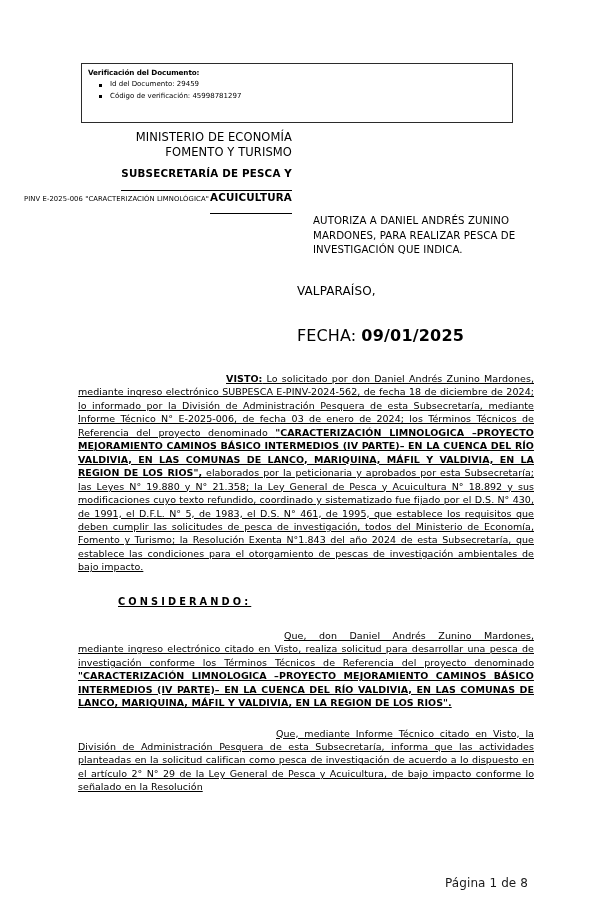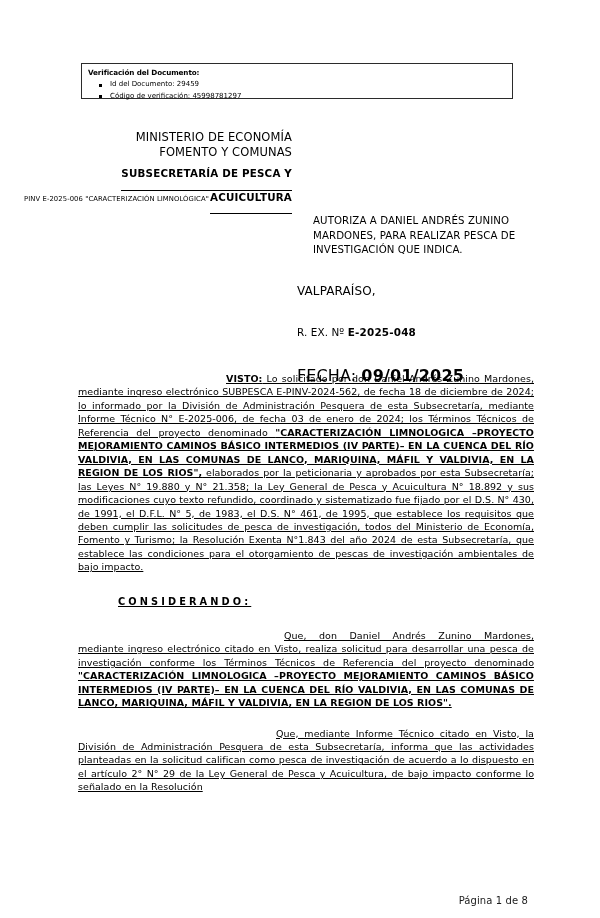--- a/index.html
+++ b/index.html
@@ -15,21 +15,21 @@
     color: #000000;
     overflow: hidden;
   }
 
   
   .verif-box {
     position: absolute;
     left: 81px;
     top: 63px;
     width: 432px;
-    height: 36px;
+    height: 60px;
     border: 1.5px solid #2b2b2b;
     box-sizing: border-box;
     background: #ffffff;
     padding: 4px 0 0 6px;
   }
   .verif-title {
     font-size: 7.2px;
     font-weight: bold;
     letter-spacing: -0.1px;
     line-height: 10px;
@@ -152,52 +152,50 @@
   .gap-1 { height: 22px; }
   .gap-2 { height: 17px; }
 
   
   .footer {
     position: absolute;
     left: 0;
     top: 876px;
     width: 528px;
     text-align: right;
-    font-size: 10px;
+    font-size: 12px;
     color: #1a1a1a;
     letter-spacing: 0.1px;
-    margin-top: 19px;
   }
 </style>
 </head>
 <body>
 
 <div class="verif-box">
   <div class="verif-title">Verificación del Documento:</div>
   <ul class="verif-list">
     <li>Id del Documento: 29459</li>
     <li>Código de verificación: 45998781297</li>
   </ul>
 </div>
 
 <div class="letterhead">
   <div class="ministry-line">MINISTERIO DE ECONOMÍA</div>
-  <div class="ministry-line">FOMENTO Y COMUNAS</div>
+  <div class="ministry-line">FOMENTO Y TURISMO</div>
   <div class="subsecretaria">
     <span>SUBSECRETARÍA DE PESCA Y</span><br>
     <span>ACUICULTURA</span>
   </div>
 </div>
 
 <div class="pinv-line">PINV E-2025-006 "CARACTERIZACIÓN LIMNOLÓGICA"</div>
 
 <div class="right-head">
   <div class="subject">AUTORIZA A DANIEL ANDRÉS ZUNINO MARDONES, PARA REALIZAR PESCA DE INVESTIGACIÓN QUE INDICA.</div>
   <div class="city">VALPARAÍSO,</div>
-  <div class="resnum"><span>R. EX. Nº </span><b>E-2025-048</b></div>
   <div class="fecha"><span>FECHA: </span><b>09/01/2025</b></div>
 </div>
 
 <div class="body-wrap">
 
   <p class="just"><span class="lead-space"></span><b>VISTO:</b><span> Lo solicitado por don Daniel Andrés Zunino Mardones, mediante ingreso electrónico SUBPESCA E-PINV-2024-562, de fecha 18 de diciembre de 2024; lo informado por la División de Administración Pesquera de esta Subsecretaría, mediante Informe Técnico N° E-2025-006, de fecha 03 de enero de 2024; los Términos Técnicos de Referencia del proyecto denominado </span><b>"CARACTERIZACIÓN LIMNOLOGICA –PROYECTO MEJORAMIENTO CAMINOS BÁSICO INTERMEDIOS (IV PARTE)– EN LA CUENCA DEL RÍO VALDIVIA, EN LAS COMUNAS DE LANCO, MARIQUINA, MÁFIL Y VALDIVIA, EN LA REGION DE LOS RIOS",</b><span> elaborados por la peticionaria y aprobados por esta Subsecretaría; las Leyes N° 19.880 y N° 21.358; la Ley General de Pesca y Acuicultura N° 18.892 y sus modificaciones cuyo texto refundido, coordinado y sistematizado fue fijado por el D.S. N° 430, de 1991, el D.F.L. N° 5, de 1983, el D.S. N° 461, de 1995, que establece los requisitos que deben cumplir las solicitudes de pesca de investigación, todos del Ministerio de Economía, Fomento y Turismo; la Resolución Exenta N°1.843 del año 2024 de esta Subsecretaría, que establece las condiciones para el otorgamiento de pescas de investigación ambientales de bajo impacto.</span></p>
 
   <div class="considerando">CONSIDERANDO:</div>
 
   <div class="gap-1"></div>

